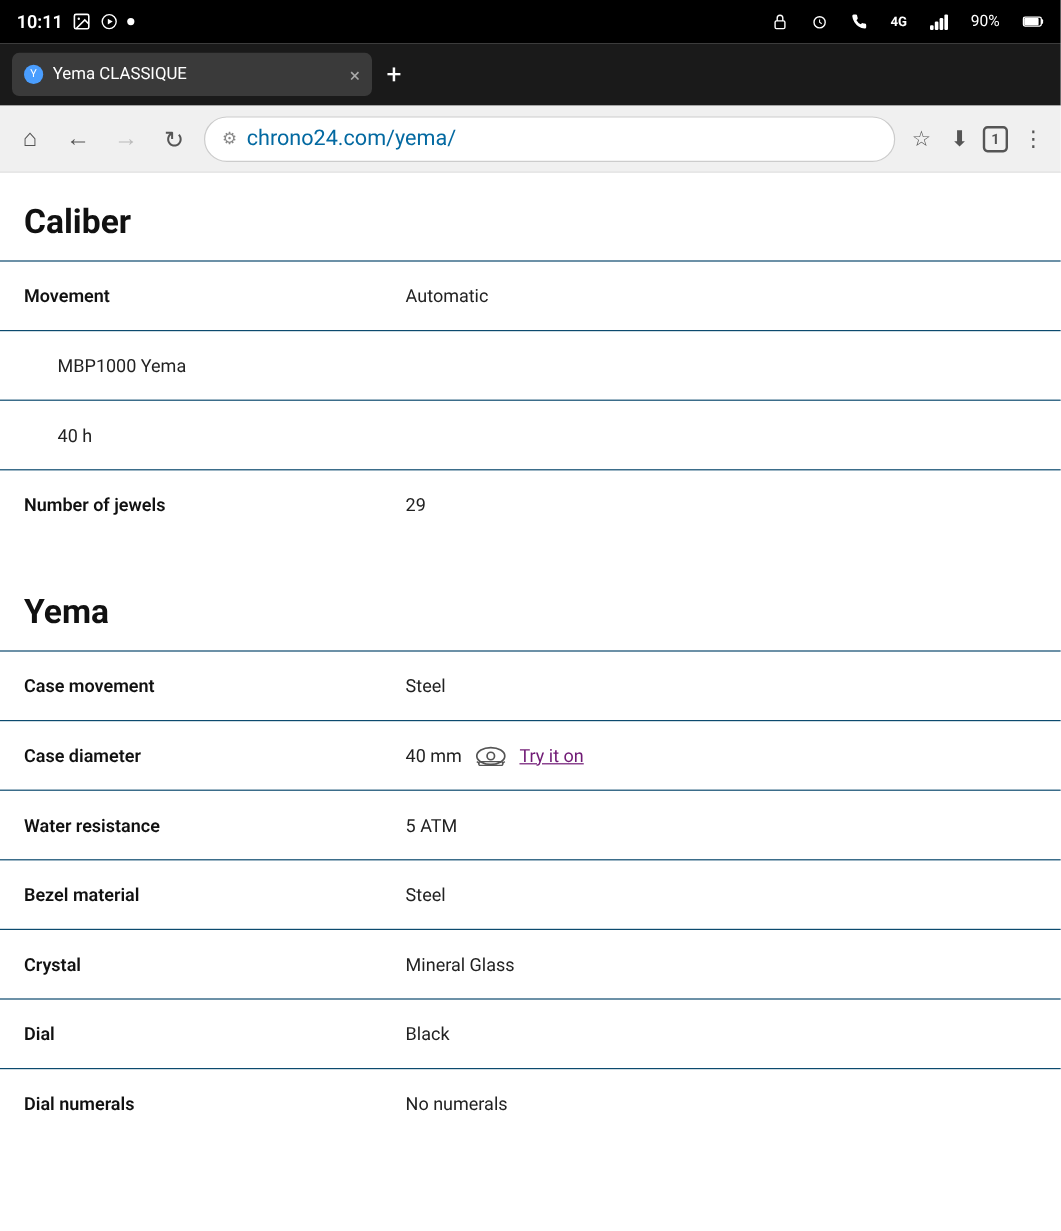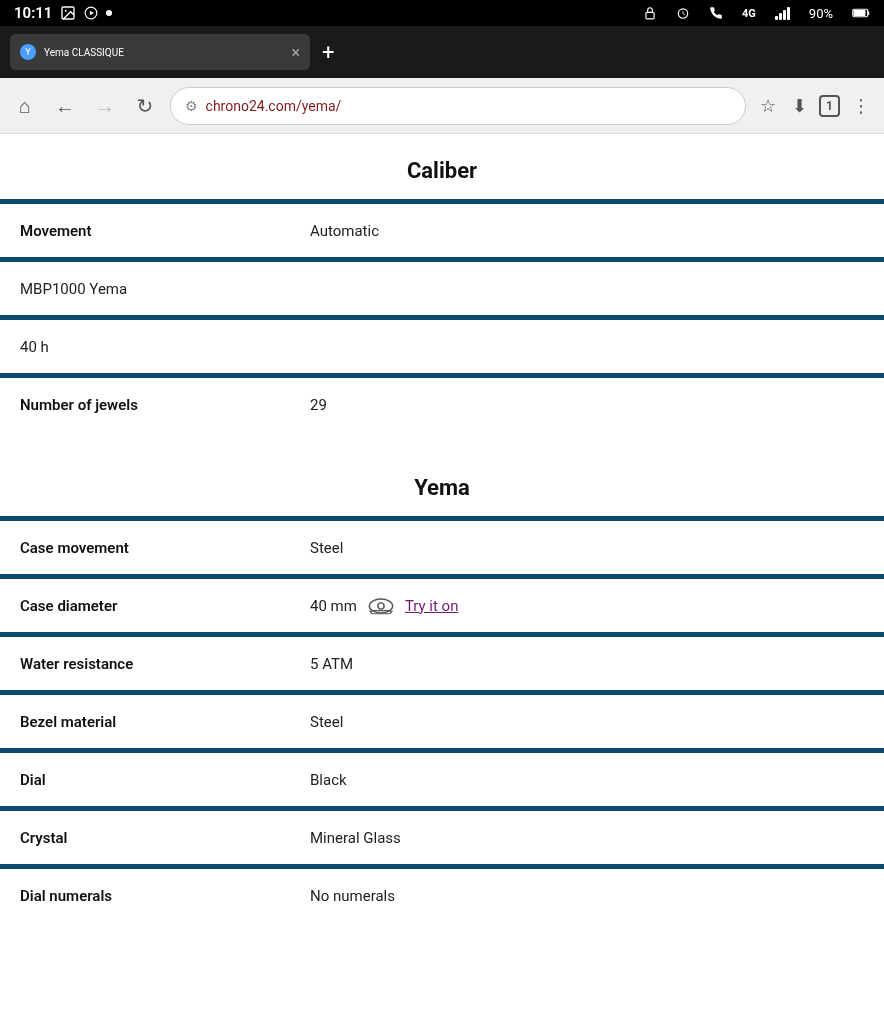--- a/index.html
+++ b/index.html
@@ -13,21 +13,21 @@
     }
 
     
     .status-bar {
       background: #000000;
       color: #ffffff;
       display: flex;
       justify-content: space-between;
       align-items: center;
       padding: 6px 14px;
-      height: 26px;
+      height: 36px;
     }
 
     .status-left {
       display: flex;
       align-items: center;
       gap: 8px;
       font-size: 15px;
       font-weight: 600;
     }
 
@@ -77,21 +77,21 @@
       display: flex;
       align-items: center;
       justify-content: center;
       font-size: 9px;
       color: white;
       flex-shrink: 0;
     }
 
     .tab-title {
       color: #ffffff;
-      font-size: 10px;
+      font-size: 14px;
       white-space: nowrap;
       overflow: hidden;
       text-overflow: ellipsis;
       flex: 1;
     }
 
     .tab-close {
       color: #aaaaaa;
       font-size: 16px;
       cursor: pointer;
@@ -140,22 +140,22 @@
       gap: 8px;
       height: 38px;
     }
 
     .url-security-icon {
       color: #888;
       font-size: 14px;
     }
 
     .url-text {
-      color: #7f1d1d;
-      font-size: 14px;
+      color: #0369a1;
+      font-size: 18px;
       flex: 1;
     }
 
     .nav-right-icons {
       display: flex;
       align-items: center;
       gap: 8px;
     }
 
     .nav-right-icon {
@@ -174,49 +174,49 @@
       color: #555;
     }
 
     
     .content {
       background: #ffffff;
       padding: 0;
     }
 
     .section-title {
-      font-size: 22px;
+      font-size: 28px;
       font-weight: 700;
       color: #111111;
       padding: 24px 20px 16px 20px;
-      text-align: center;
     }
 
     .spec-row {
       display: flex;
       align-items: center;
       padding: 16px 20px;
-      border-top: 5px solid #0c4a6e;
+      border-top: 1px solid #0c4a6e;
       min-height: 58px;
     }
 
     .spec-label {
       font-size: 15px;
       font-weight: 600;
       color: #111111;
       width: 290px;
       flex-shrink: 0;
     }
 
     .spec-value {
       font-size: 15px;
       color: #222222;
       display: flex;
       align-items: center;
       gap: 10px;
+      margin-left: 28px;
     }
 
     .try-on-link {
       color: #701a75;
       text-decoration: underline;
       font-size: 15px;
       cursor: pointer;
     }
 
     .try-on-icon {
@@ -391,28 +391,28 @@
       <span class="spec-label">Water resistance</span>
       <span class="spec-value">5 ATM</span>
     </div>
 
     <div class="spec-row">
       <span class="spec-label">Bezel material</span>
       <span class="spec-value">Steel</span>
     </div>
 
     <div class="spec-row">
+      <span class="spec-label">Crystal</span>
+      <span class="spec-value">Mineral Glass</span>
+    </div>
+
+    <div class="spec-row">
       <span class="spec-label">Dial</span>
       <span class="spec-value">Black</span>
     </div>
 
     <div class="spec-row">
-      <span class="spec-label">Crystal</span>
-      <span class="spec-value">Mineral Glass</span>
-    </div>
-
-    <div class="spec-row">
       <span class="spec-label">Dial numerals</span>
       <span class="spec-value">No numerals</span>
     </div>
   </div>
 
 </div>
 
 </body></html>

